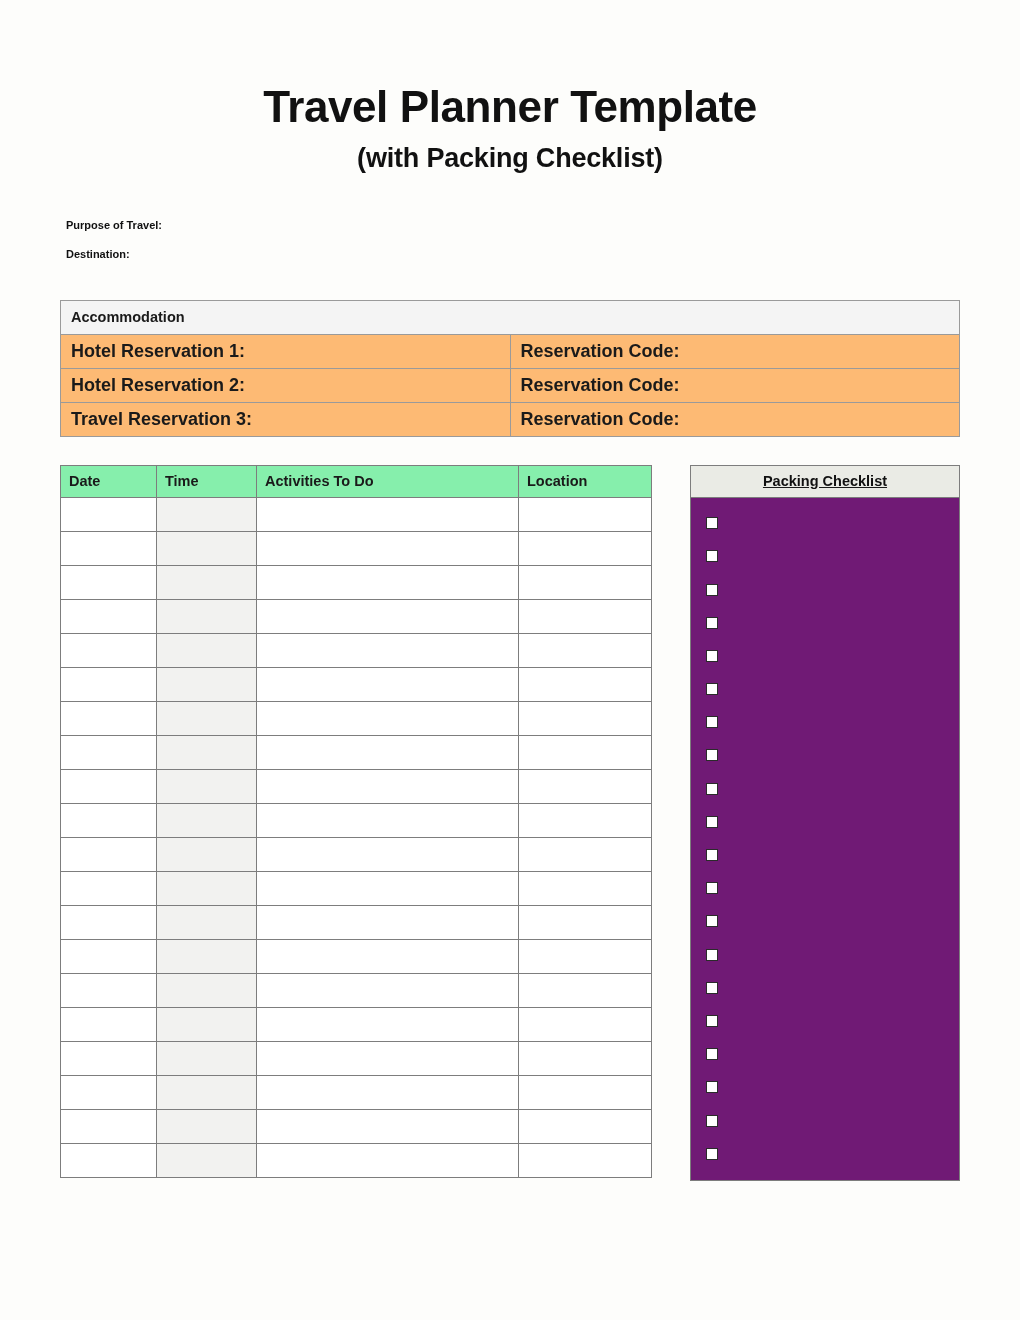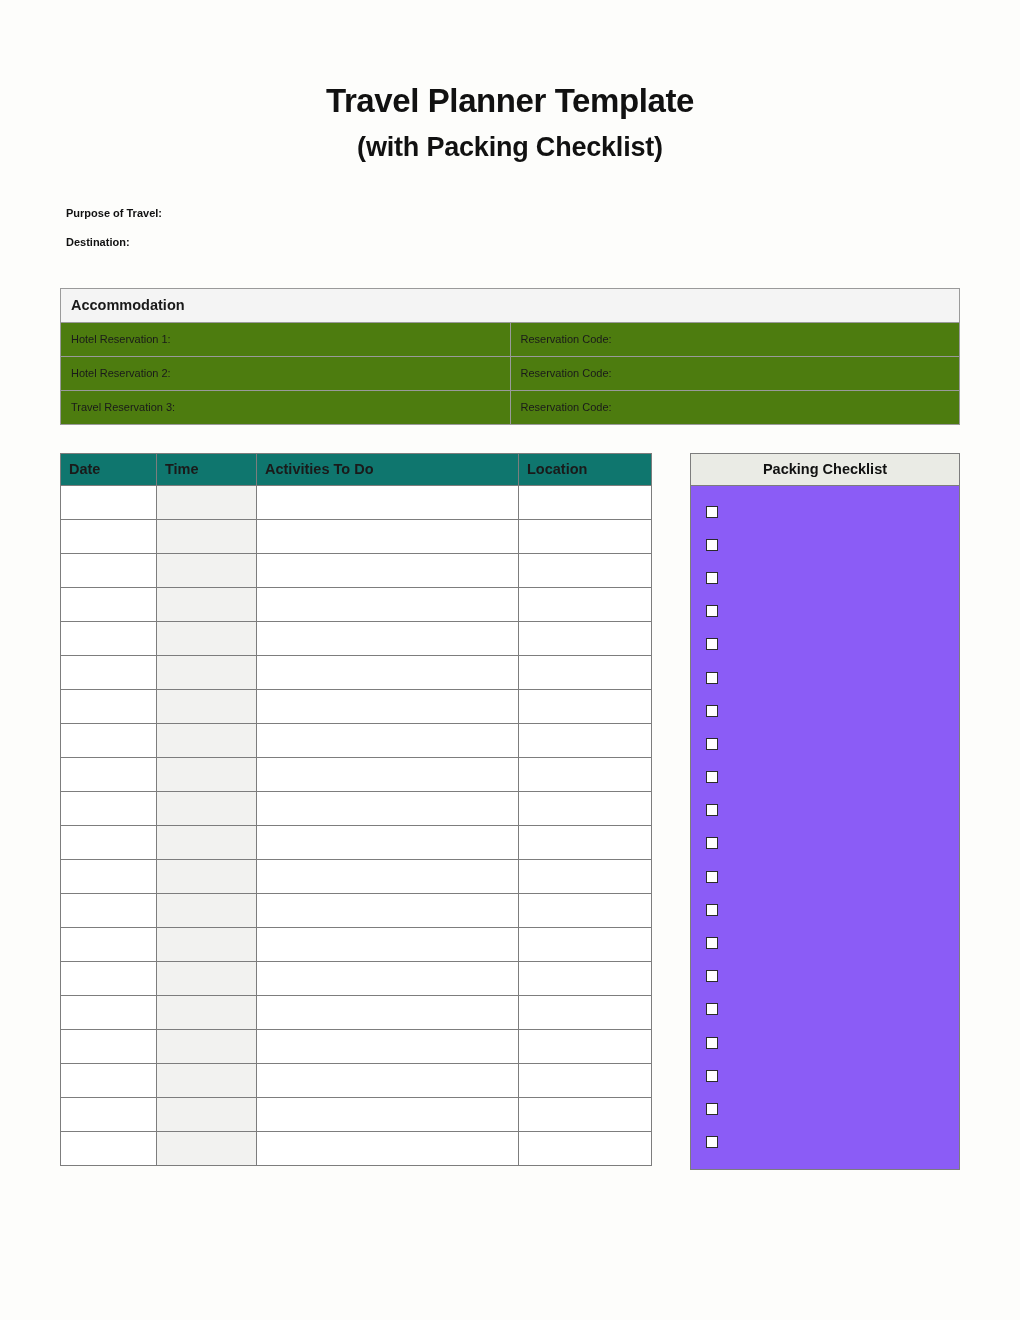--- a/index.html
+++ b/index.html
@@ -22,21 +22,21 @@
     box-sizing: border-box;
     background: #fdfdfb;
   }
 
   
   .title-block {
     padding-top: 84px;
     text-align: center;
   }
   .main-title {
-    font-size: 33px;
+    font-size: 44px;
     font-weight: bold;
     letter-spacing: -0.4px;
     line-height: 1.05;
     color: #111111;
     margin: 0;
   }
   .sub-title {
     font-size: 27px;
     font-weight: bold;
     letter-spacing: -0.2px;
@@ -68,26 +68,26 @@
   }
   table.accom {
     border-collapse: collapse;
     width: 900px;
     table-layout: fixed;
   }
   table.accom td, table.accom th {
     border: 1px solid #9a9a9a;
     height: 33px;
     padding: 0 10px;
-    font-size: 11px;
-    font-weight: normal;
+    font-size: 18px;
+    font-weight: bold;
     text-align: left;
     vertical-align: middle;
     color: #1a1a1a;
-    background: #4d7c0f;
+    background: #fdba74;
   }
   table.accom th.accom-head {
     background: #f4f4f4;
     font-weight: bold;
     font-size: 14.5px;
   }
 
   
   .lower {
     margin-top: 28px;
@@ -105,42 +105,43 @@
   }
   table.itinerary th, table.itinerary td {
     border: 1px solid #7d7d7d;
     font-size: 14.5px;
     color: #1a1a1a;
     padding: 0 8px;
     vertical-align: middle;
     background: #ffffff;
   }
   table.itinerary th {
-    background: #0f766e;
+    background: #86efac;
     font-weight: bold;
     text-align: left;
     height: 31px;
   }
   table.itinerary td {
     height: 33px;
   }
   table.itinerary td.time-cell {
     background: #f2f2f0;
   }
   .col-date     { width: 96px; }
   .col-time     { width: 100px; }
   .col-activity { width: 262px; }
   .col-location { width: 133px; }
 
   
   .checklist {
     width: 271px;
     border: 1px solid #7d7d7d;
-    background: #8b5cf6;
+    background: #701a75;
     box-sizing: border-box;
+    text-decoration: underline;
   }
   .checklist-head {
     background: #eaebe5;
     border-bottom: 1px solid #7d7d7d;
     height: 31px;
     display: flex;
     align-items: center;
     justify-content: center;
     font-size: 14.5px;
     font-weight: bold;

